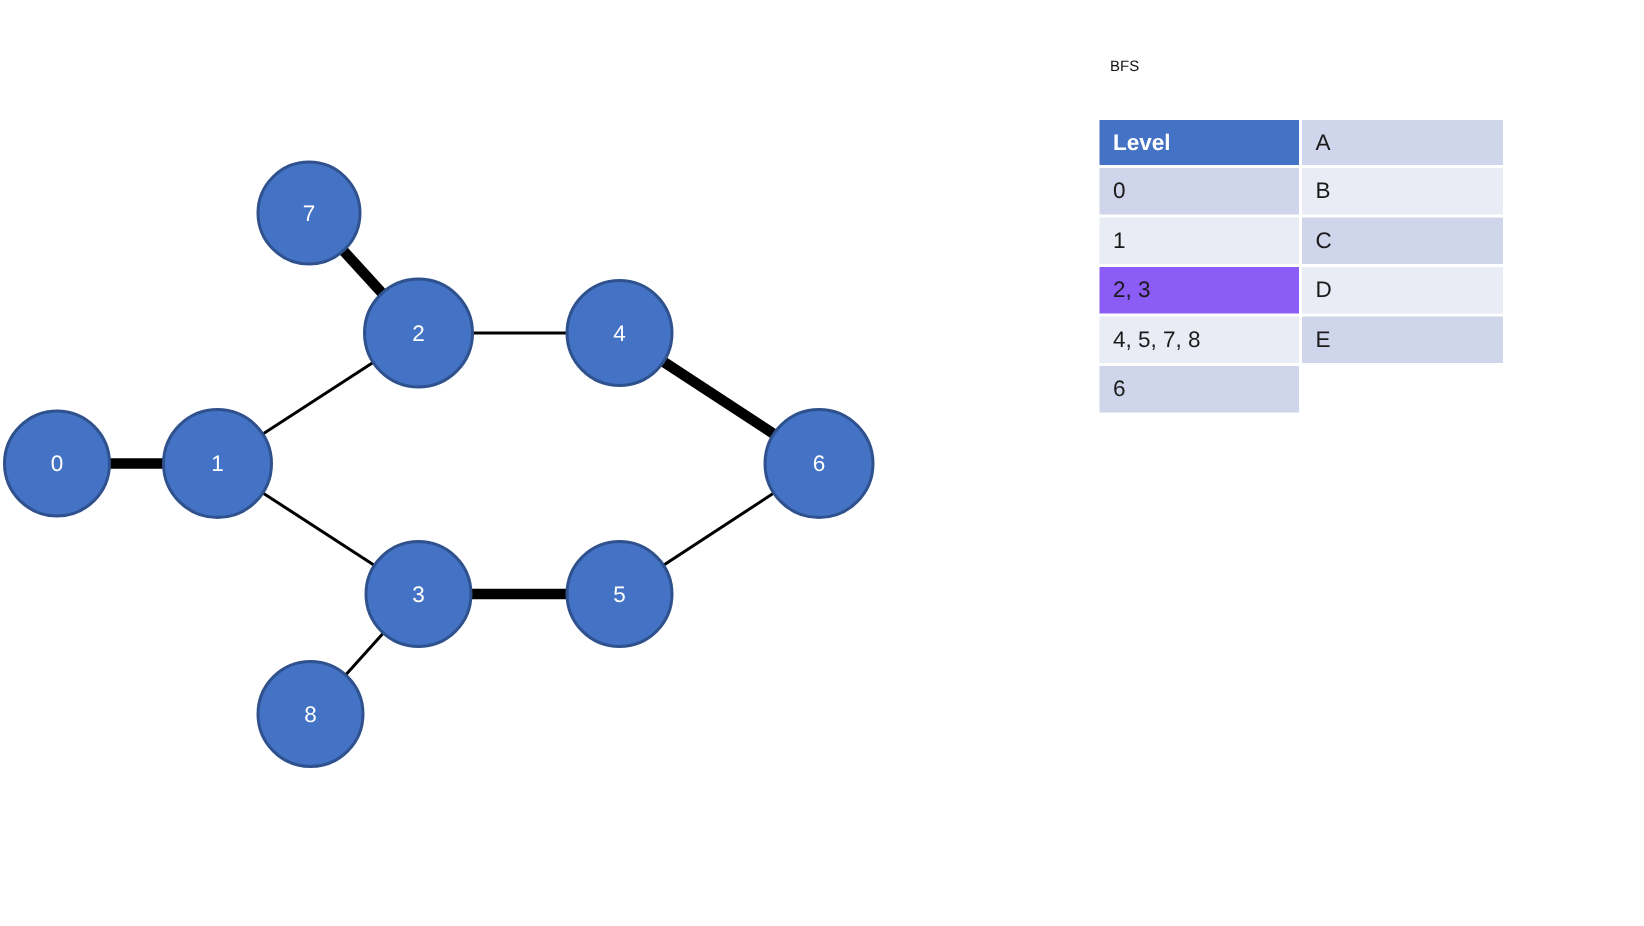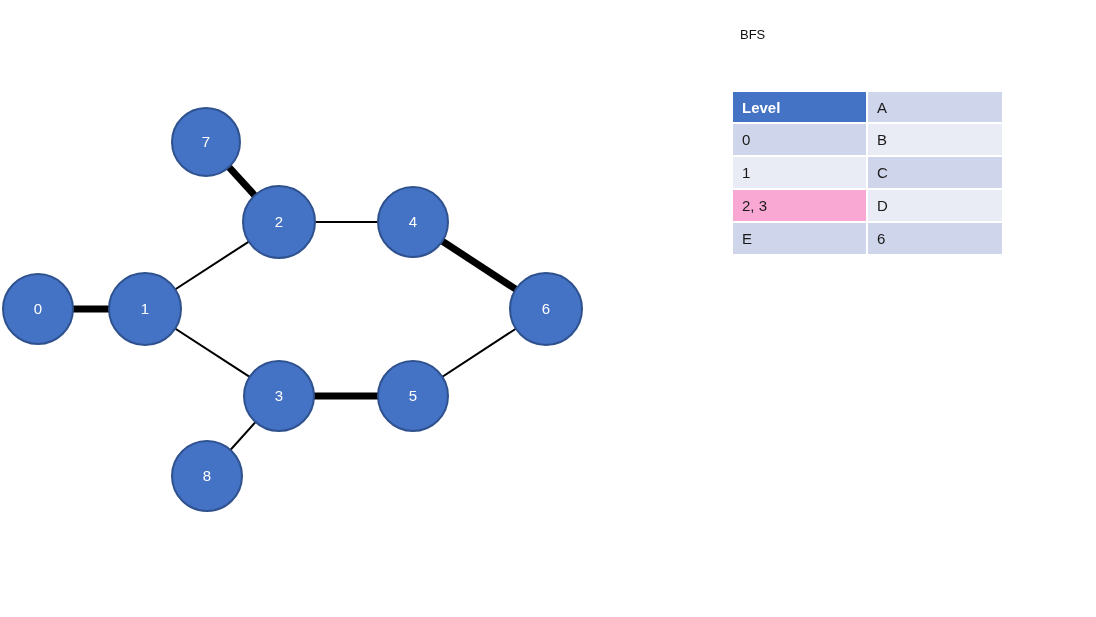--- a/index.html
+++ b/index.html
@@ -12,27 +12,27 @@
     overflow: hidden;
   }
   .graph-svg { position: absolute; left: 0; top: 0; }
   .graph-node-label {
     font-family: "Liberation Sans", sans-serif;
     font-size: 15px;
     fill: #ffffff;
   }
   .bfs-title {
     position: absolute;
-    left: 740px; top: 27px;
-    font-size: 13px;
+    left: 740px; top: 39px;
+    font-size: 10px;
     color: #111111;
   }
   .bfs-table {
     position: absolute;
-    left: 733px; top: 92px;
+    left: 733px; top: 80px;
     width: 228px;
     display: grid;
     grid-template-columns: 133px 134px;
     grid-template-rows: 30px repeat(5, 31px);
     column-gap: 2px;
     row-gap: 2px;
   }
   .header-cell {
     color: #ffffff;
     font-weight: bold;
@@ -102,17 +102,18 @@
 
 <div class="bfs-title" style="color: rgb(17, 17, 17);">BFS</div>
 
 <div class="bfs-table">
   <div class="header-cell" style="background: rgb(68, 114, 196);">Level</div>
 <div class="body-cell" style="background: rgb(207, 213, 234); color: rgb(26, 26, 26);">A</div>
     <div class="body-cell" style="background: rgb(207, 213, 234); color: rgb(26, 26, 26);">0</div>
     <div class="body-cell" style="background: rgb(233, 235, 245); color: rgb(26, 26, 26);">B</div>
     <div class="body-cell" style="background: rgb(233, 235, 245); color: rgb(26, 26, 26);">1</div>
     <div class="body-cell" style="background: rgb(207, 213, 234); color: rgb(26, 26, 26);">C</div>
-    <div class="body-cell" style="background: #f9a8d4; color: rgb(26, 26, 26);">2, 3</div>
+    <div class="body-cell" style="background: #8b5cf6; color: rgb(26, 26, 26);">2, 3</div>
     <div class="body-cell" style="background: rgb(233, 235, 245); color: rgb(26, 26, 26);">D</div>
+    <div class="body-cell" style="background: rgb(233, 235, 245); color: rgb(26, 26, 26);">4, 5, 7, 8</div>
     <div class="body-cell" style="background: rgb(207, 213, 234); color: rgb(26, 26, 26);">E</div>
     <div class="body-cell" style="background: rgb(207, 213, 234); color: rgb(26, 26, 26);">6</div>
   </div>
 
 </body></html>

